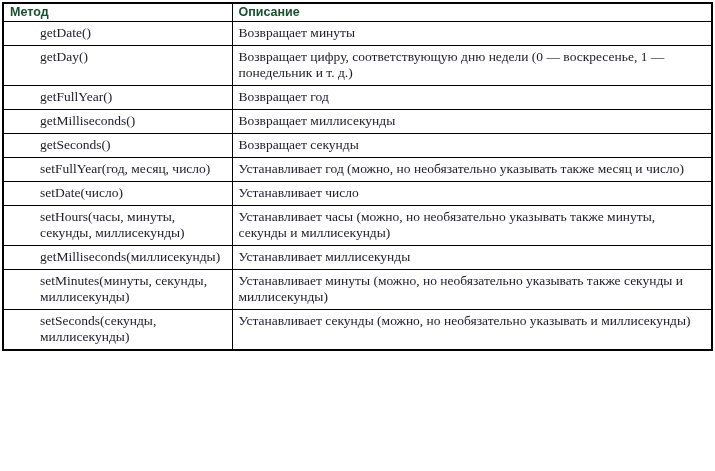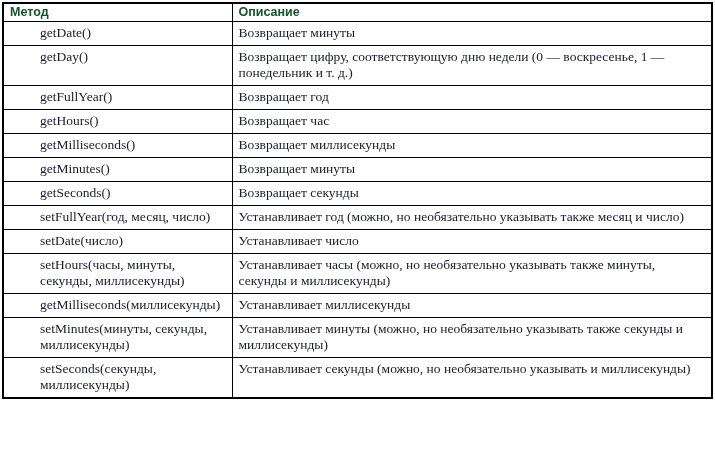--- a/index.html
+++ b/index.html
@@ -70,30 +70,22 @@
       </tr>
       <tr>
         <td class="method-cell">getDay()</td>
         <td>Возвращает цифру, соответствующую дню недели (0 — воскресенье, 1 — понедельник и т. д.)</td>
       </tr>
       <tr>
         <td class="method-cell">getFullYear()</td>
         <td>Возвращает год</td>
       </tr>
       <tr>
-        <td class="method-cell">getHours()</td>
-        <td>Возвращает час</td>
-      </tr>
-      <tr>
         <td class="method-cell">getMilliseconds()</td>
         <td>Возвращает миллисекунды</td>
-      </tr>
-      <tr>
-        <td class="method-cell">getMinutes()</td>
-        <td>Возвращает минуты</td>
       </tr>
       <tr>
         <td class="method-cell">getSeconds()</td>
         <td>Возвращает секунды</td>
       </tr>
       <tr>
         <td class="method-cell">setFullYear(год, месяц, число)</td>
         <td>Устанавливает год (можно, но необязательно указывать также месяц и число)</td>
       </tr>
       <tr>

